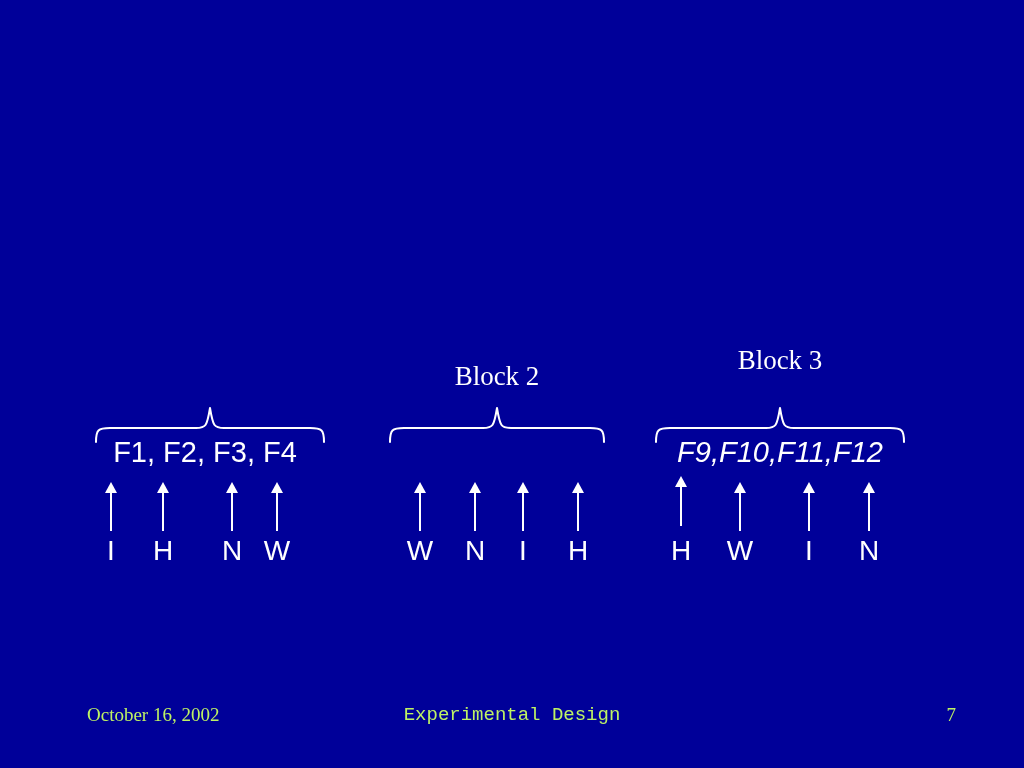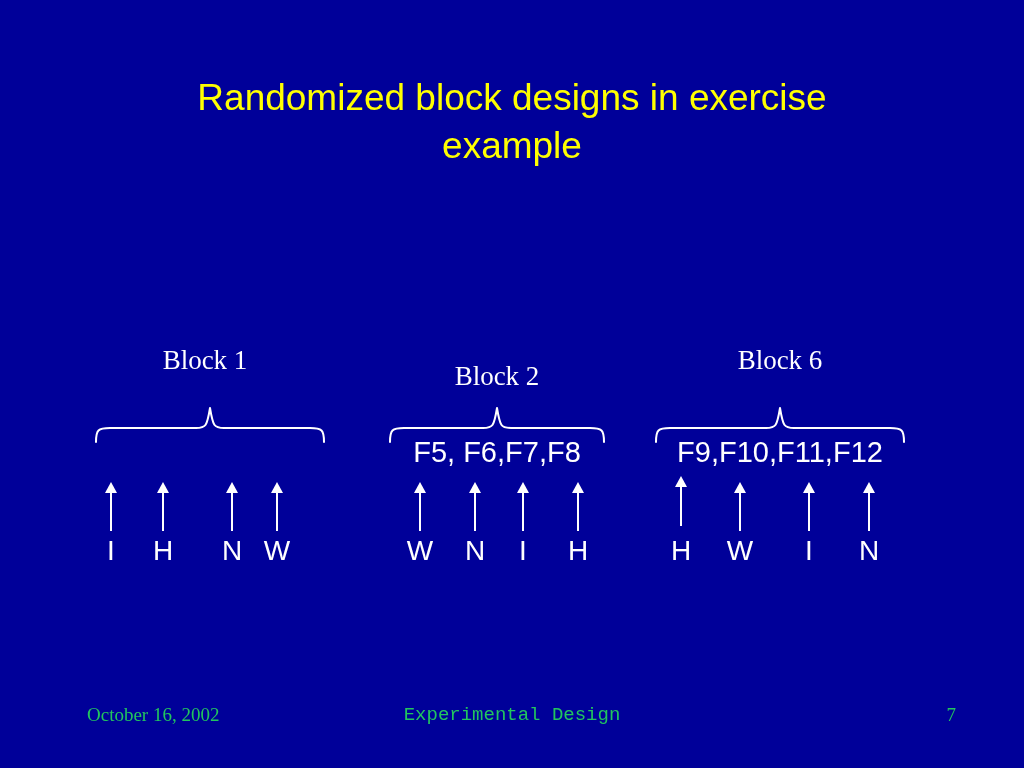--- a/index.html
+++ b/index.html
@@ -119,21 +119,21 @@
     white-space: nowrap;
   }
 
   
   .footer {
     position: absolute;
     left: 0;
     top: 702px;
     width: 1024px;
     height: 30px;
-    color: #22c55e;
+    color: #bef264;
     font-family: "Liberation Serif", serif;
     font-size: 19px;
     line-height: 26px;
   }
   .footer-date {
     position: absolute;
     left: 87px;
     top: 0;
   }
   .footer-center {
@@ -148,47 +148,44 @@
     position: absolute;
     right: 68px;
     top: 0;
   }
 </style>
 </head>
 <body>
 
 <div class="slide">
 
-  <div class="slide-title">Randomized block designs in exercise
-example</div>
 
 
   <div class="diagram">
 
-    <div class="block-label" style="left:105px; width:200px;">Block 1</div>
     <div class="block-label" style="left:397px; width:200px;margin-top:16px;">Block 2</div>
-    <div class="block-label" style="left:680px; width:200px;">Block 6</div>
+    <div class="block-label" style="left:680px; width:200px;">Block 3</div>
 
     <svg class="brace-svg" style="left:92px;" width="236" height="40" viewBox="0 0 236 40">
       <path d="M4 38 C4 26, 6 24, 18 24 L104 24 C114 24, 115 22, 118 4
                C121 22, 122 24, 132 24 L218 24 C230 24, 232 26, 232 38" fill="none" stroke="#ffffff" stroke-width="2" stroke-linecap="round" stroke-linejoin="round"></path>
     </svg>
 
     <svg class="brace-svg" style="left:386px;" width="222" height="40" viewBox="0 0 222 40">
       <path d="M4 38 C4 26, 6 24, 18 24 L97 24 C107 24, 108 22, 111 4
                C114 22, 115 24, 125 24 L204 24 C216 24, 218 26, 218 38" fill="none" stroke="#ffffff" stroke-width="2" stroke-linecap="round" stroke-linejoin="round"></path>
     </svg>
 
     <svg class="brace-svg" style="left:652px;" width="256" height="40" viewBox="0 0 256 40">
       <path d="M4 38 C4 26, 6 24, 18 24 L114 24 C124 24, 125 22, 128 4
                C131 22, 132 24, 142 24 L238 24 C250 24, 252 26, 252 38" fill="none" stroke="#ffffff" stroke-width="2" stroke-linecap="round" stroke-linejoin="round"></path>
     </svg>
 
-    <div class="f-label" style="left:377px; width:240px;">F5, F6,F7,F8</div>
-    <div class="f-label" style="left:645px; width:270px;">F9,F10,F11,F12</div>
+    <div class="f-label" style="left:85px; width:240px;">F1, F2, F3, F4</div>
+    <div class="f-label" style="left:645px; width:270px;font-style:italic;">F9,F10,F11,F12</div>
 
     <svg class="arrows-svg" viewBox="0 0 1024 60">
       <g fill="none" stroke="#ffffff" stroke-width="2">
 
         <path d="M111 55 L111 8"></path>
           <path d="M105 17 L111 6 L117 17" fill="#ffffff" stroke="none"></path>
         <path d="M163 55 L163 8"></path>
           <path d="M157 17 L163 6 L169 17" fill="#ffffff" stroke="none"></path>
         <path d="M232 55 L232 8"></path>
           <path d="M226 17 L232 6 L238 17" fill="#ffffff" stroke="none"></path>

